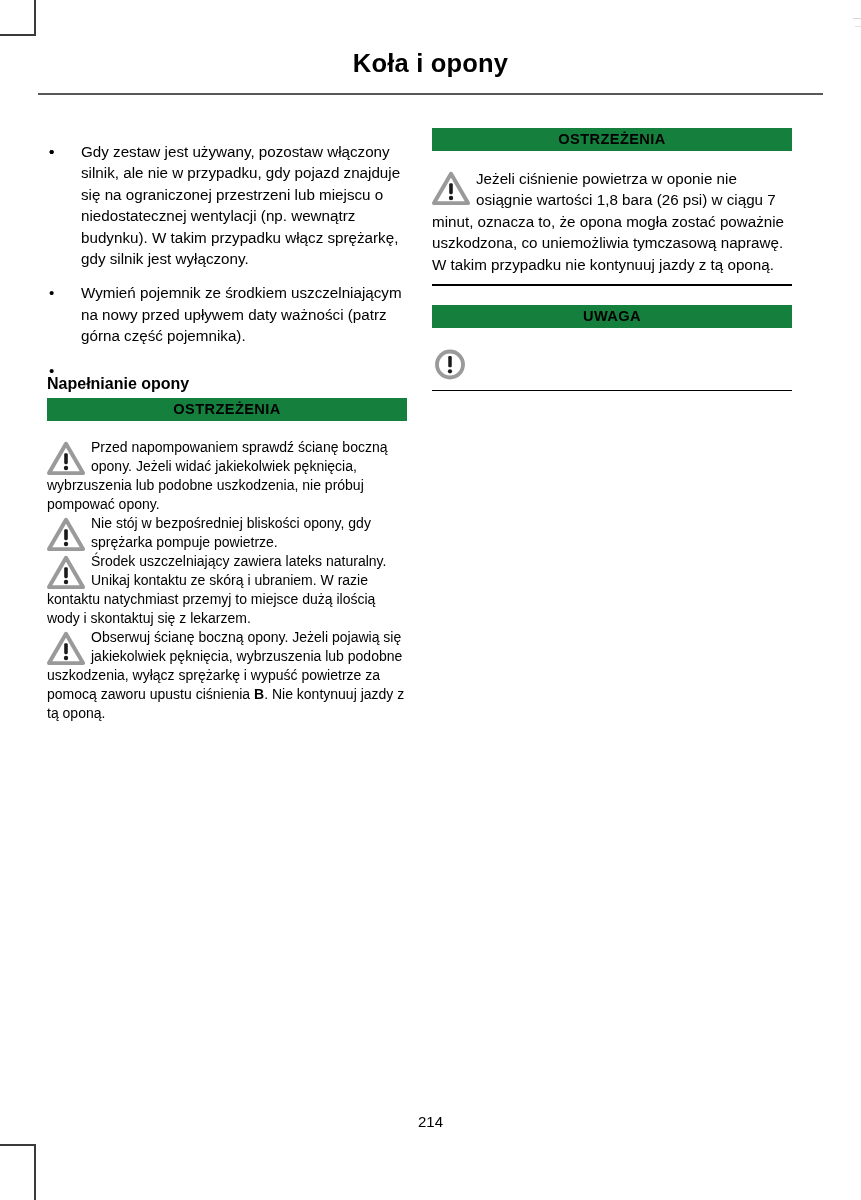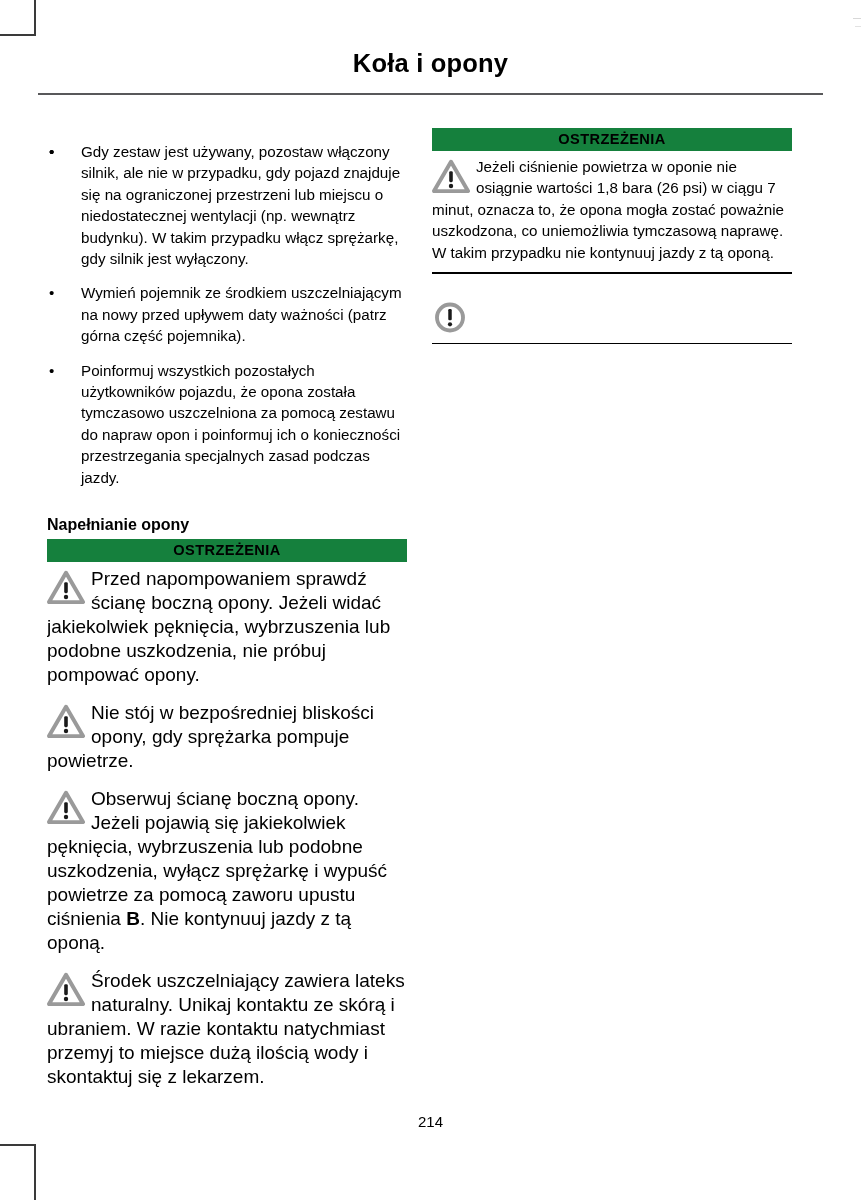--- a/index.html
+++ b/index.html
@@ -128,21 +128,21 @@
     height: 23px;
     line-height: 23px;
     text-align: center;
     font-size: 14.6px;
     font-weight: bold;
     letter-spacing: 0.4px;
   }
   .notice-body {
     font-size: 15.2px;
     line-height: 21.4px;
-    padding-top: 5px;
+    padding-top: 17px;
     overflow: hidden;
   }
   .notice-body::after {
     content: "";
     display: block;
     clear: both;
   }
   .notice-rule {
     height: 1.6px;
     background: #000000;
@@ -167,25 +167,25 @@
   .icon-warning svg,
   .icon-note svg {
     display: block;
     width: 100%;
     height: 100%;
   }
 
   
   .notice-item {
     overflow: hidden;
-    font-size: 19px;
-    line-height: 24px;
+    font-size: 14px;
+    line-height: 19px;
   }
   .notice-item + .notice-item {
-    margin-top: 14px;
+    margin-top: 0;
   }
 
   b { font-weight: bold; }
 
   
   .page-number {
     position: absolute;
     left: 0;
     top: 1112px;
     width: 861px;
@@ -218,21 +218,20 @@
       <li class="bullet-item">
         <span class="bullet-dot">•</span>
         <span>Gdy zestaw jest używany, pozostaw włączony silnik, ale nie w przypadku, gdy pojazd znajduje się na ograniczonej przestrzeni lub miejscu o niedostatecznej wentylacji (np. wewnątrz budynku). W takim przypadku włącz sprężarkę, gdy silnik jest wyłączony.</span>
       </li>
       <li class="bullet-item">
         <span class="bullet-dot">•</span>
         <span>Wymień pojemnik ze środkiem uszczelniającym na nowy przed upływem daty ważności (patrz górna część pojemnika).</span>
       </li>
       <li class="bullet-item">
         <span class="bullet-dot">•</span>
-        <span>Poinformuj wszystkich pozostałych użytkowników pojazdu, że opona została tymczasowo uszczelniona za pomocą zestawu do napraw opon i poinformuj ich o konieczności przestrzegania specjalnych zasad podczas jazdy.</span>
       </li>
     </ul>
 
     <div class="sub-heading">Napełnianie opony</div>
 
     <div class="notice">
       <div class="notice-bar">OSTRZEŻENIA</div>
 
       <div class="notice-body">
 
@@ -259,32 +258,32 @@
         </div>
 
         <div class="notice-item">
           <span class="icon-warning">
             <svg viewBox="0 0 40 36" xmlns="http://www.w3.org/2000/svg">
               <path d="M20 3 L38 34 L2 34 Z" fill="none" stroke="#9a9a9a" stroke-width="4.2" stroke-linejoin="round"></path>
               <rect x="18.1" y="13" width="3.8" height="11.5" rx="1.4" fill="#1a1a1a"></rect>
               <circle cx="20" cy="28.6" r="2.3" fill="#1a1a1a"></circle>
             </svg>
           </span>
-          <span id="warn-item-3">Obserwuj ścianę boczną opony. Jeżeli pojawią się jakiekolwiek pęknięcia, wybrzuszenia lub podobne uszkodzenia, wyłącz sprężarkę i wypuść powietrze za pomocą zaworu upustu ciśnienia <b>B</b>. Nie kontynuuj jazdy z tą oponą.</span>
+          <span>Środek uszczelniający zawiera lateks naturalny. Unikaj kontaktu ze skórą i ubraniem. W razie kontaktu natychmiast przemyj to miejsce dużą ilością wody i skontaktuj się z lekarzem.</span>
         </div>
 
         <div class="notice-item">
           <span class="icon-warning">
             <svg viewBox="0 0 40 36" xmlns="http://www.w3.org/2000/svg">
               <path d="M20 3 L38 34 L2 34 Z" fill="none" stroke="#9a9a9a" stroke-width="4.2" stroke-linejoin="round"></path>
               <rect x="18.1" y="13" width="3.8" height="11.5" rx="1.4" fill="#1a1a1a"></rect>
               <circle cx="20" cy="28.6" r="2.3" fill="#1a1a1a"></circle>
             </svg>
           </span>
-          <span>Środek uszczelniający zawiera lateks naturalny. Unikaj kontaktu ze skórą i ubraniem. W razie kontaktu natychmiast przemyj to miejsce dużą ilością wody i skontaktuj się z lekarzem.</span>
+          <span id="warn-item-3">Obserwuj ścianę boczną opony. Jeżeli pojawią się jakiekolwiek pęknięcia, wybrzuszenia lub podobne uszkodzenia, wyłącz sprężarkę i wypuść powietrze za pomocą zaworu upustu ciśnienia <b>B</b>. Nie kontynuuj jazdy z tą oponą.</span>
         </div>
 
       </div>
     </div>
 
   </div>
 
   <div class="col col-right">
 
     <div class="notice">
@@ -298,20 +297,21 @@
           </svg>
         </span>
         <span>Jeżeli ciśnienie powietrza w oponie nie osiągnie wartości 1,8 bara (26 psi) w ciągu 7 minut, oznacza to, że opona mogła zostać poważnie uszkodzona, co uniemożliwia tymczasową naprawę. W takim przypadku nie kontynuuj jazdy z tą oponą.</span>
       </div>
       <div class="notice-rule"></div>
     </div>
 
     <div class="notice-gap"></div>
 
     <div class="notice">
+      <div class="notice-bar">UWAGA</div>
       <div class="notice-body">
         <span class="icon-note">
           <svg viewBox="0 0 36 36" xmlns="http://www.w3.org/2000/svg">
             <circle cx="18" cy="18" r="14.2" fill="none" stroke="#9a9a9a" stroke-width="4.2"></circle>
             <rect x="16.1" y="8.6" width="3.8" height="12.4" rx="1.4" fill="#1a1a1a"></rect>
             <circle cx="18" cy="25.4" r="2.3" fill="#1a1a1a"></circle>
           </svg>
         </span>
       </div>
       <div class="notice-rule"></div>

